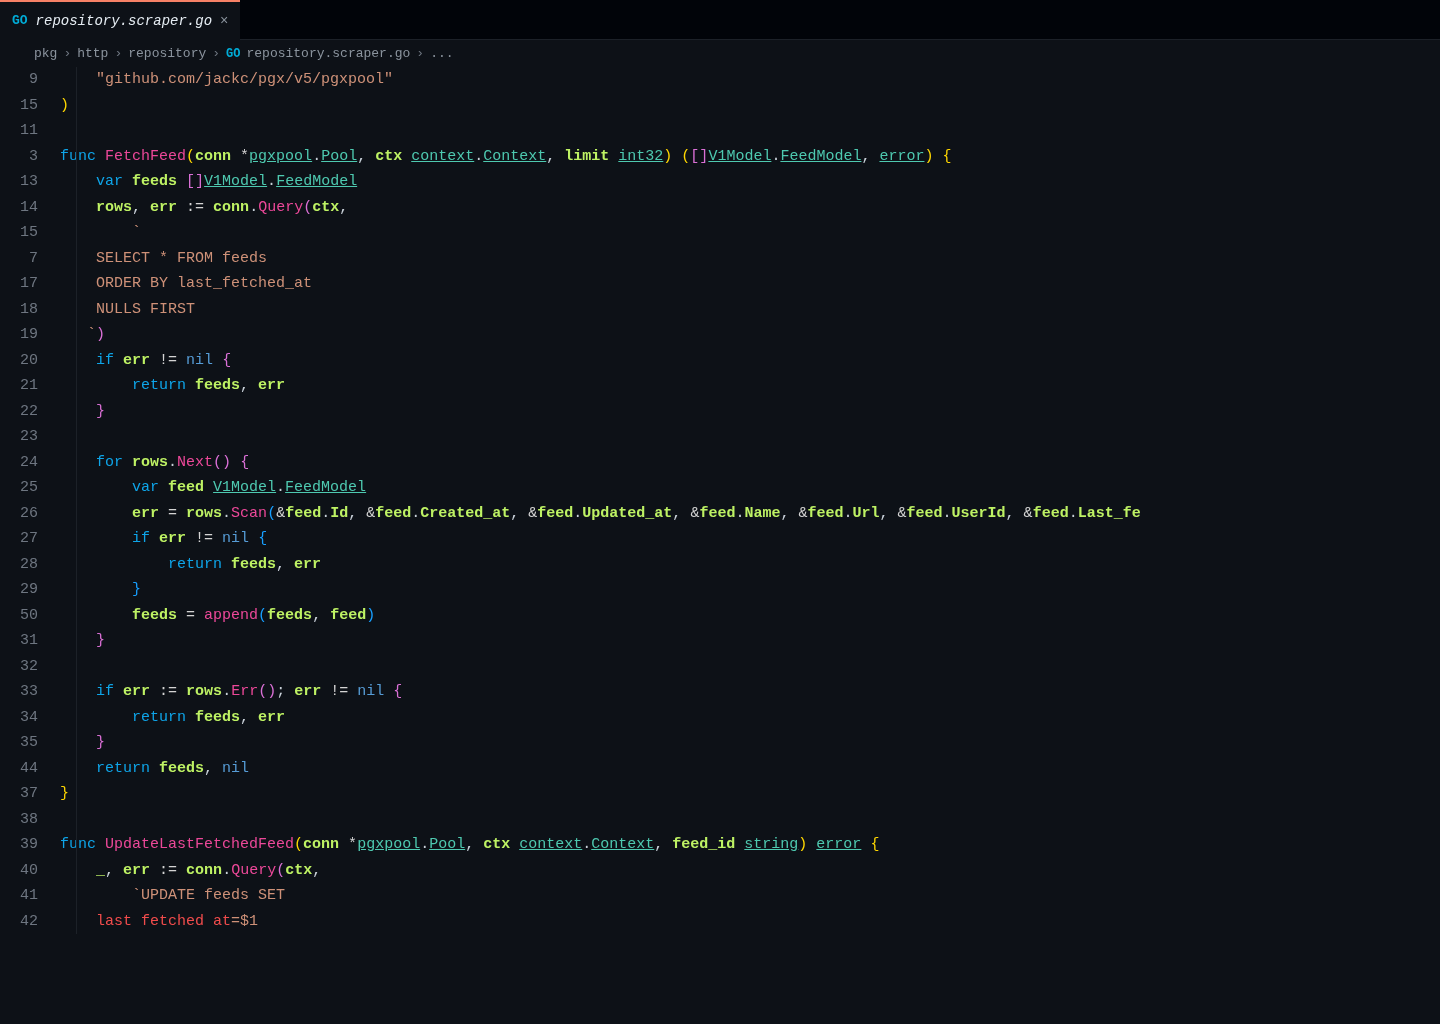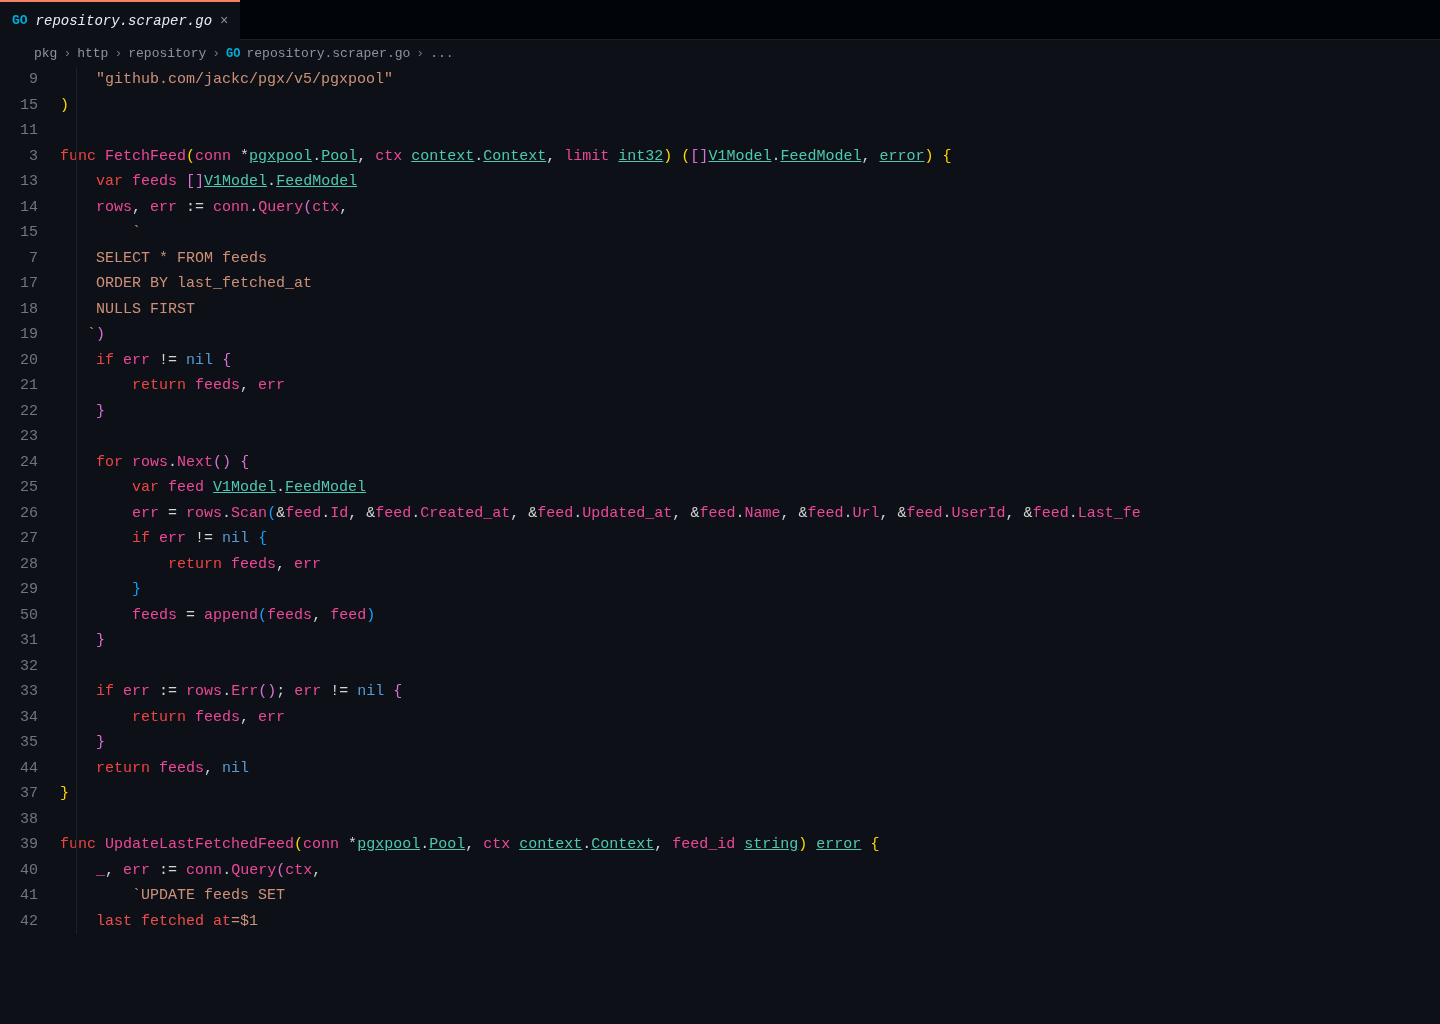--- a/index.html
+++ b/index.html
@@ -92,24 +92,24 @@
       line-height: 25.5px;
     }
     .guide {
       position: absolute;
       left: 76px;
       top: 0;
       bottom: 0;
       width: 1px;
       background: #1c2128;
     }
-    .tk-keyword { color: #ef4444; }
+    .tk-keyword { color: #0ea5e9; }
     .tk-func { color: #ec4899; }
     .tk-type { color: #4ec9b0; text-decoration: underline; }
-    .tk-var { color: #ec4899; }
+    .tk-var { color: #bef264; font-weight: bold; }
     .tk-string { color: #ce9178; }
     .tk-op { color: #d4d4d4; }
     .tk-const { color: #569cd6; }
     .tk-error { color: #f14c4c; text-align: right; }
     .tk-paren { color: #ffd700; }
     .tk-paren2 { color: #da70d6; }
     .tk-paren3 { color: #179fff; }
   </style>
 </head>
 <body>

